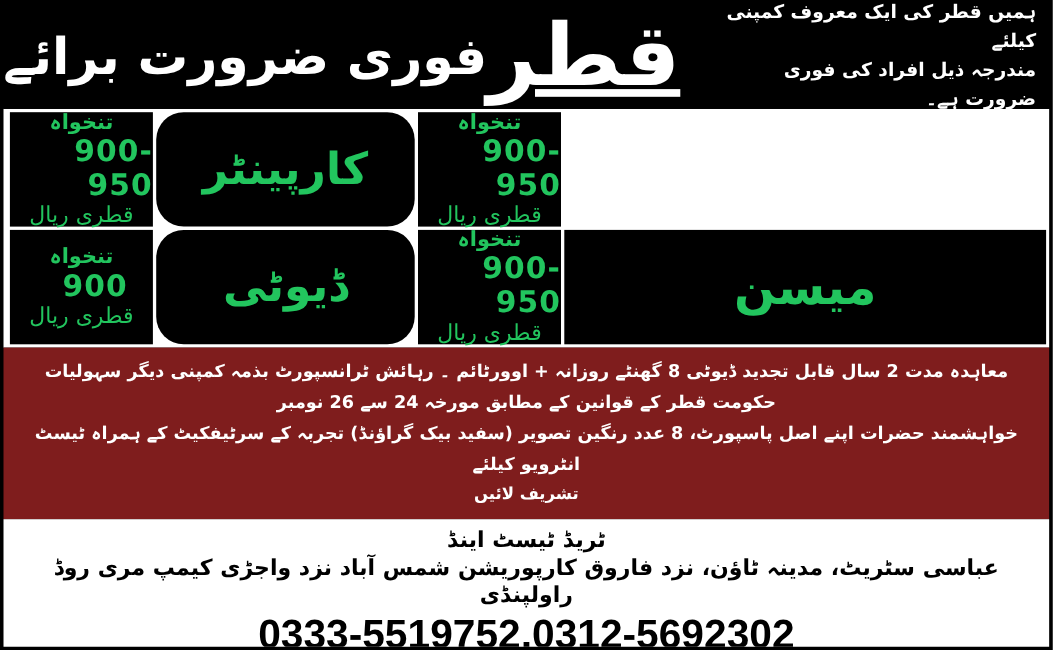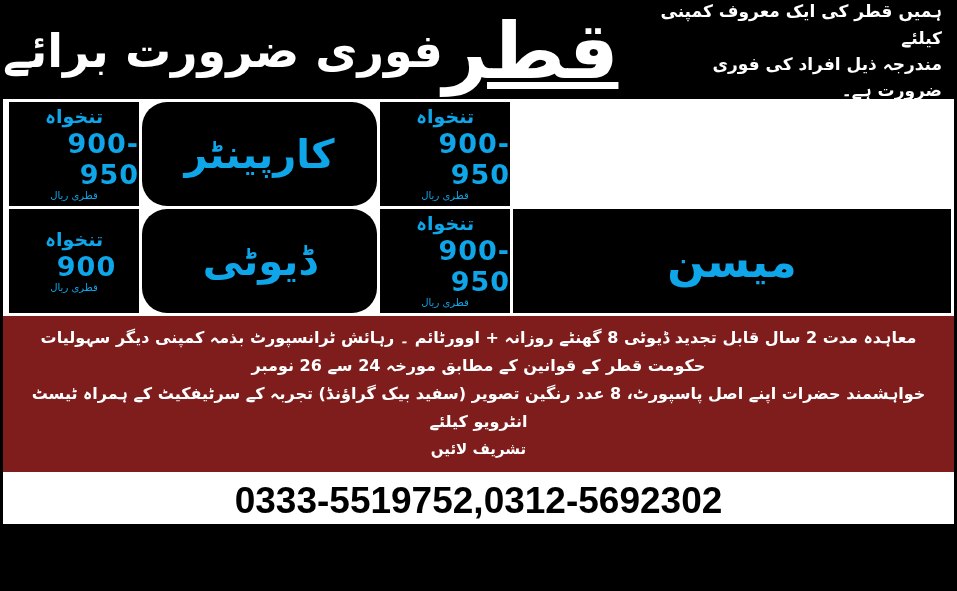--- a/index.html
+++ b/index.html
@@ -64,21 +64,21 @@
   }
   .jobrow{
     display:flex;
     flex-direction:row;
     height:104px;
     margin-bottom:3px;
   }
   .jobrow:last-child{margin-bottom:0;}
   .cell{
     background:#000;
-    color:#0ea5e9;
+    color:#22c55e;
     display:flex;
     align-items:center;
     justify-content:center;
     direction:rtl;
     box-sizing:border-box;
   }
   .c-title{
     flex:0 0 235px;
     font-size:40px;
     font-weight:bold;
@@ -89,21 +89,21 @@
   }
   .c-sal{
     flex:0 0 130px;
     flex-direction:column;
     font-family:"DejaVu Sans", sans-serif;
     line-height:1.15;
     margin-left:3px;
   }
   .c-sal .lbl{font-size:19px;font-weight:bold;}
   .c-sal .amt{font-size:27px;font-weight:bold;letter-spacing:1px;margin-left:25px;}
-  .c-sal .cur{font-size:10px;}
+  .c-sal .cur{font-size:20px;}
   .c-name{
     flex:1 1 auto;
     font-size:44px;
     font-weight:bold;
     letter-spacing:3px;
     font-family:"DejaVu Sans", sans-serif;
   }
   .c-name.second{margin-left:3px;}
   
   .conditions{
@@ -215,18 +215,22 @@
   </div>
 
   <div class="conditions">
     <div>معاہدہ مدت 2 سال قابل تجدید ڈیوٹی 8 گھنٹے روزانہ + اوورٹائم ۔ رہائش ٹرانسپورٹ بذمہ کمپنی دیگر سہولیات حکومت قطر کے قوانین کے مطابق مورخہ 24 سے 26 نومبر</div>
     <div>خواہشمند حضرات اپنے اصل پاسپورٹ، 8 عدد رنگین تصویر (سفید بیک گراؤنڈ) تجربہ کے سرٹیفکیٹ کے ہمراہ ٹیسٹ انٹرویو کیلئے</div>
     <div class="cond-last">تشریف لائیں</div>
   </div>
 
   <div class="footer">
     <div class="addr-row">
+      <div class="addr-col">
+        <div class="addr-line">ٹریڈ ٹیسٹ اینڈ</div>
+        <div class="addr-line">عباسی سٹریٹ، مدینہ ٹاؤن، نزد فاروق کارپوریشن شمس آباد نزد واجڑی کیمپ مری روڈ راولپنڈی</div>
+      </div>
     </div>
     <div class="phones">0333-5519752,0312-5692302</div>
 
   </div>
 
 </div>
 
 </body></html>

